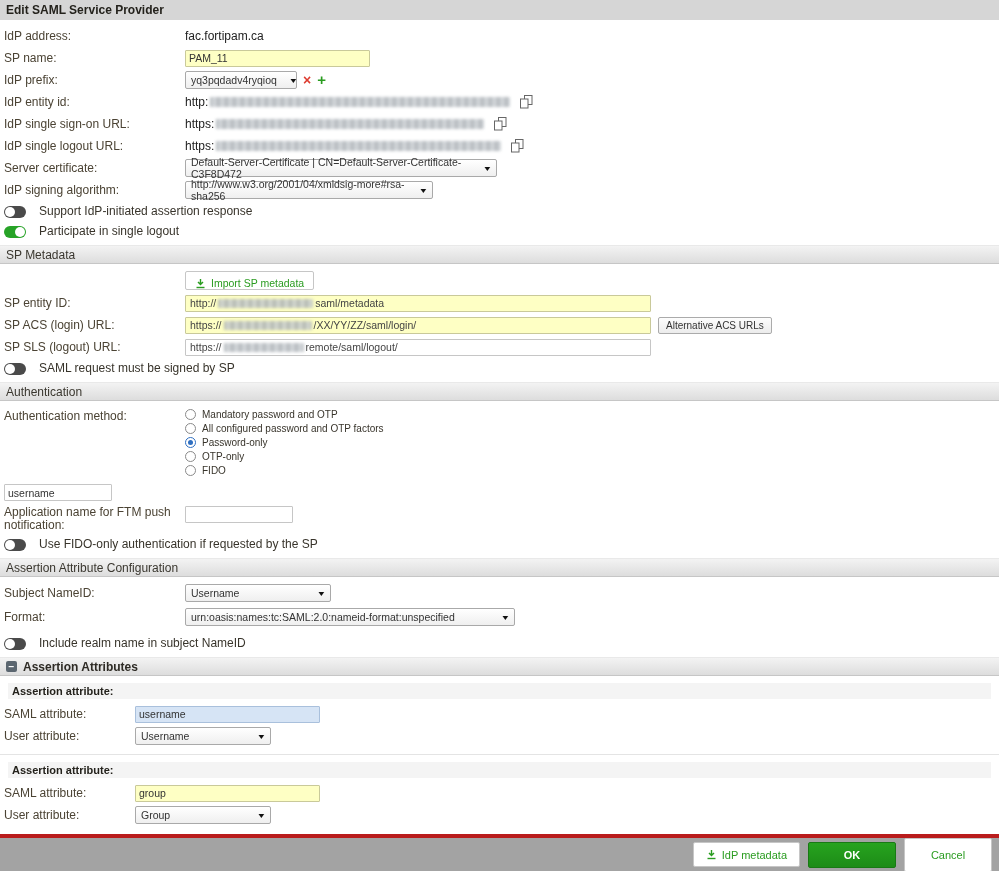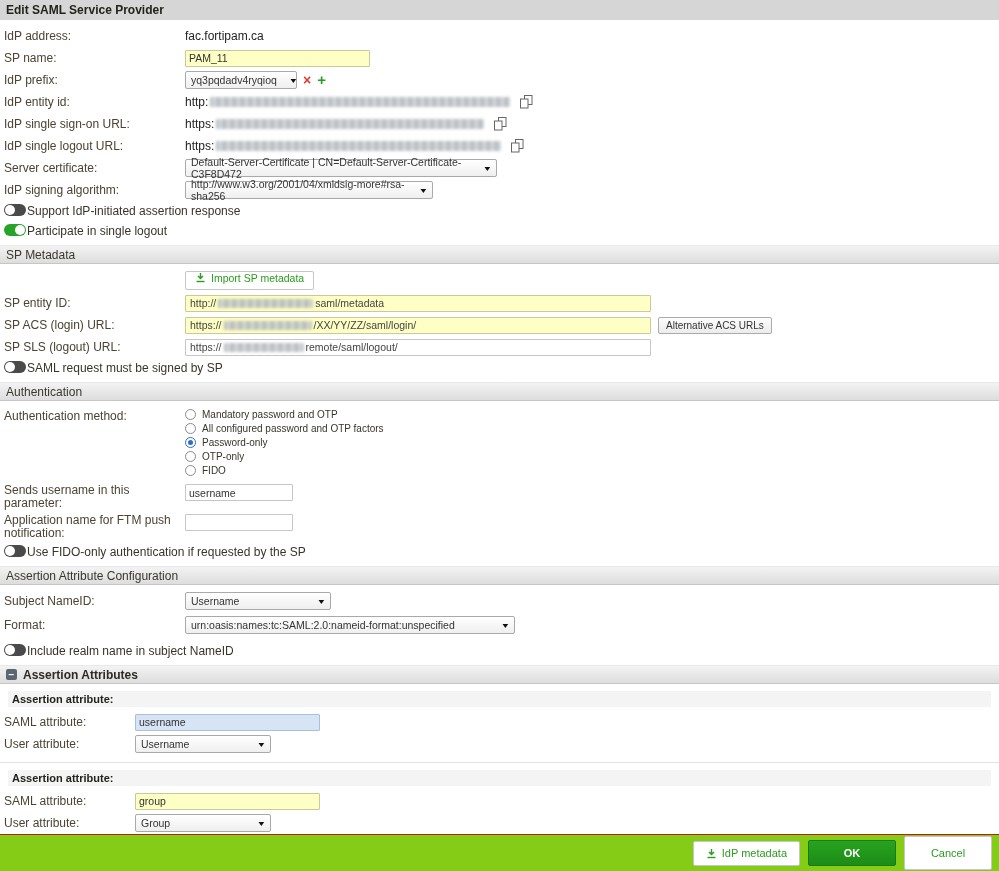--- a/index.html
+++ b/index.html
@@ -24,21 +24,21 @@
        background:linear-gradient(#fff,#efefef);border-radius:2px;padding:0 5px;
        font-size:10.5px;color:#333;gap:13px}
   .sel .arrow{margin-left:auto;font-size:7px;color:#111;transform:scaleX(1.4)}
   .redact{display:inline-block;height:10px;margin:0 2px;border-radius:1px;opacity:.8;
           background:repeating-linear-gradient(90deg,#9aa0a6 0,#cdd2d6 4px,#a8adb2 8px);
           filter:blur(1.6px)}
   .redact.inpad{height:9px;align-self:center}
   .copybtn{margin-left:8px;cursor:pointer;display:inline-flex}
   .iconx{color:#de3c30;font-weight:bold;font-size:14px;line-height:14px;margin-left:6px}
   .iconplus{color:#2a9c20;font-weight:bold;font-size:15px;line-height:14px;margin-left:6px}
-  .toggle-row{display:flex;align-items:flex-start;gap:1px;padding-left:4px;margin:5px 0 6px}
+  .toggle-row{display:flex;align-items:flex-end;gap:13px;padding-left:4px;margin:5px 0 6px}
   .toggle{width:22px;height:12px;border-radius:7px;background:#4a4a4a;position:relative;flex:0 0 22px}
   .toggle::after{content:"";position:absolute;width:10px;height:10px;border-radius:50%;
                  background:#fff;top:1px;left:1px}
   .toggle.on{background:#27a327}
   .toggle.on::after{left:11px}
   .tlabel{color:#38342b;font-size:12px}
   .section{height:19px;line-height:18px;background:linear-gradient(#f3f3f3,#dddddd);
            border-top:1px solid #e9e9e9;border-bottom:1px solid #c6c6c6;padding-left:6px;
            color:#3a372f;margin:7px 0;display:flex;align-items:center;gap:6px}
   .section.bold{font-weight:bold;color:#2e2b25}
@@ -47,29 +47,29 @@
   .exp.minus{background:#5b6670}
   .radio-list{display:flex;flex-direction:column;gap:3px;padding-top:1px}
   .radio-opt{display:flex;align-items:center;font-size:10px;color:#38342b;cursor:pointer}
   .radio{width:11px;height:11px;border:1px solid #8a8a8a;border-radius:50%;background:#fff;
          margin-right:6px;position:relative;flex:0 0 11px}
   .radio.sel-r{border-color:#2f6fc1}
   .radio.sel-r::after{content:"";position:absolute;inset:2px;border-radius:50%;background:#2f6fc1}
   .subhead{font-weight:bold;font-size:11px;color:#24221c;background:#f4f4f4;
            padding:2px 0 2px 4px;margin:7px 8px 6px}
   .attr-group + .attr-group{border-top:1px solid #e4e4e4;margin-top:9px}
-  .btn-sm{display:inline-flex;align-items:flex-start;gap:5px;height:19px;padding:0 9px;
+  .btn-sm{display:inline-flex;align-items:flex-end;gap:5px;height:19px;padding:0 9px;
           background:#fff;border:1px solid #c6c6c6;border-radius:2px;color:#2a9c20;
           font-size:10.5px;cursor:pointer}
   .btn-gray{display:inline-flex;align-items:center;height:17px;padding:0 7px;margin-left:7px;
             background:linear-gradient(#fdfdfd,#ececec);border:1px solid #ababab;border-radius:2px;
             color:#333;font-size:10px;cursor:pointer;white-space:nowrap}
   .plus-glyph{color:#2a9c20;font-weight:bold;font-size:13px;line-height:13px}
-  .footer{position:absolute;left:0;right:0;bottom:0;height:37px;background:#84cc16;
-          border-top:1px solid #b91c1c;display:flex;align-items:center;justify-content:flex-end;
+  .footer{position:absolute;left:0;right:0;bottom:0;height:37px;background:#a3a3a3;
+          border-top:4px solid #b91c1c;display:flex;align-items:center;justify-content:flex-end;
           gap:8px;padding-right:7px}
   .btn-footer{display:inline-flex;align-items:center;justify-content:center;gap:5px;height:25px;
               background:#fff;border:1px solid #c6c6c6;border-radius:2px;color:#2a9c20;
               font-size:11px;padding:0 12px;cursor:pointer}
   .btn-ok{width:88px;height:26px;background:linear-gradient(#27a31f,#1d8c17);
           border:1px solid #187a14;border-radius:2px;color:#fff;font-weight:bold;
           font-size:11px;display:inline-flex;align-items:center;justify-content:center;cursor:pointer}
   .btn-cancel{width:88px;height:34px;background:#fff;border:1px solid #c6c6c6;border-radius:2px;
               color:#2a9c20;font-size:11px;display:inline-flex;align-items:center;
               justify-content:center;cursor:pointer}
@@ -238,21 +238,20 @@
         <span>OTP-only</span>
       </span>
       <span class="radio-opt">
         <span class="radio"></span>
         <span>FIDO</span>
       </span>
     </div>
   </div>
 
   <div class="row top" style="margin-top:8px">
-    <span class="lbl">Sends username in this parameter:</span>
     <input class="tb" style="width: 108px;" value="username">
   </div>
 
   <div class="row top" style="margin-top:3px">
     <span class="lbl">Application name for FTM push notification:</span>
     <input class="tb" style="width: 108px;" value="">
   </div>
 
   <div class="toggle-row">
     <span class="toggle"></span>

